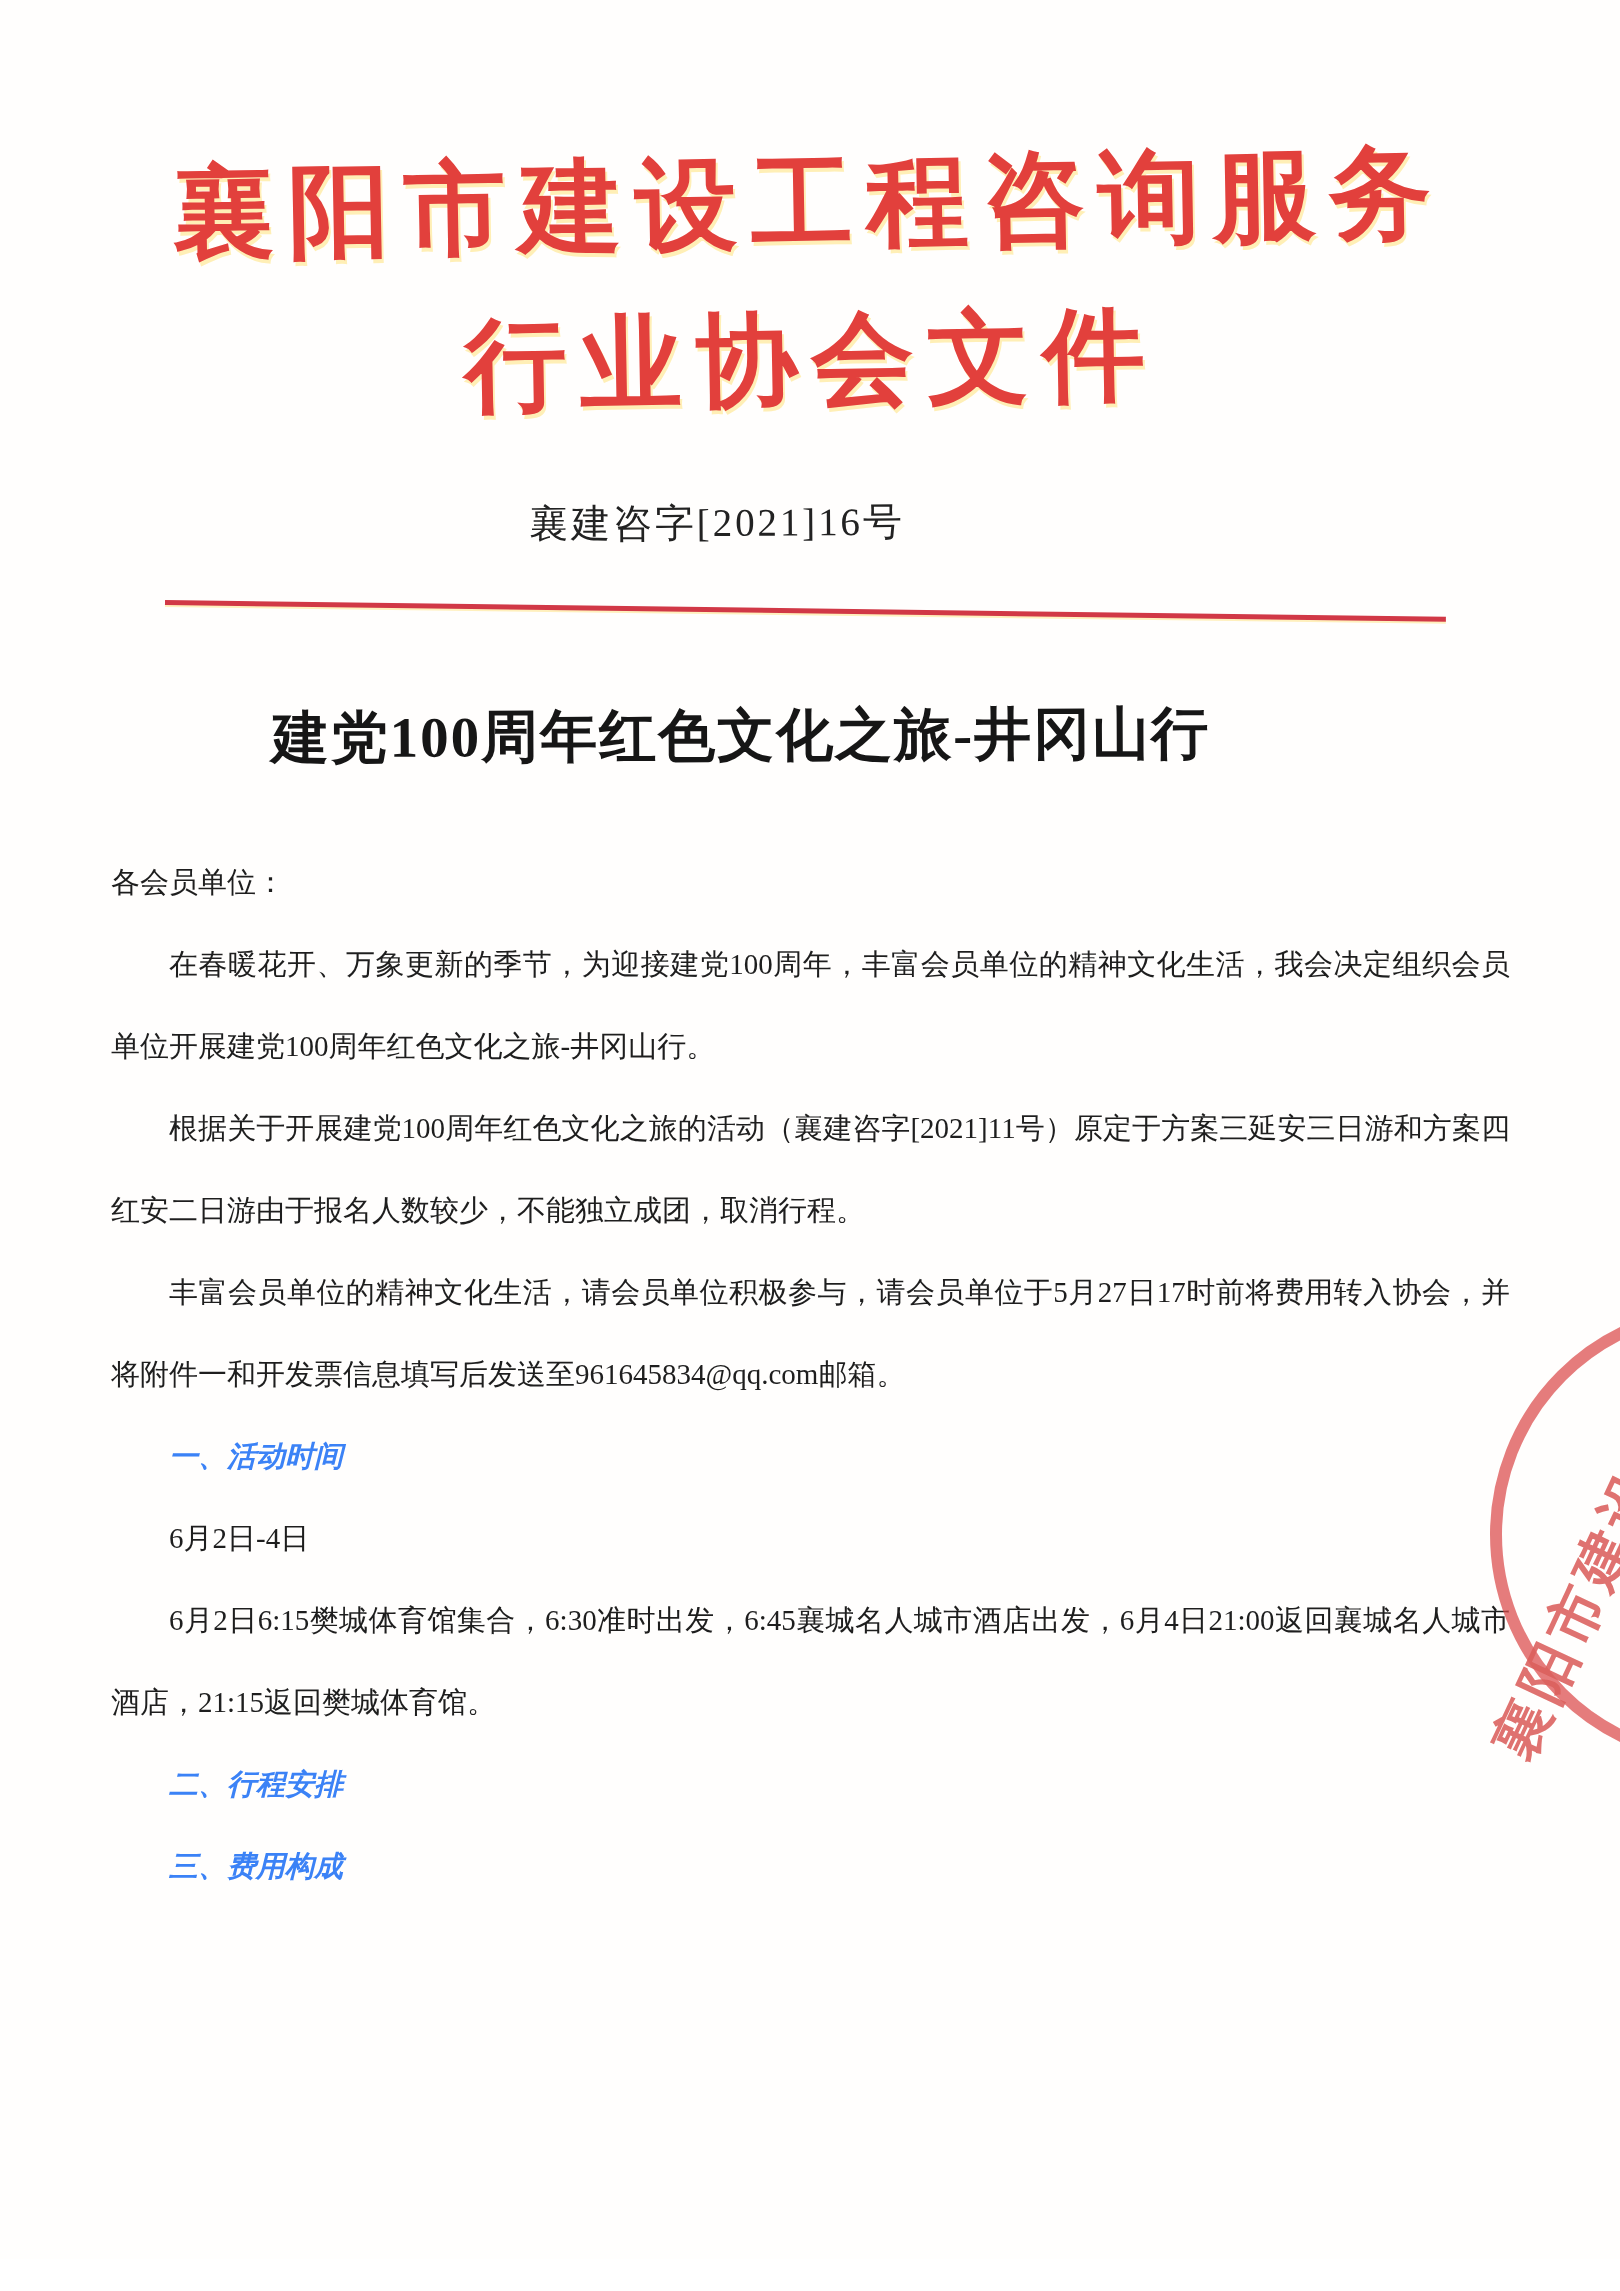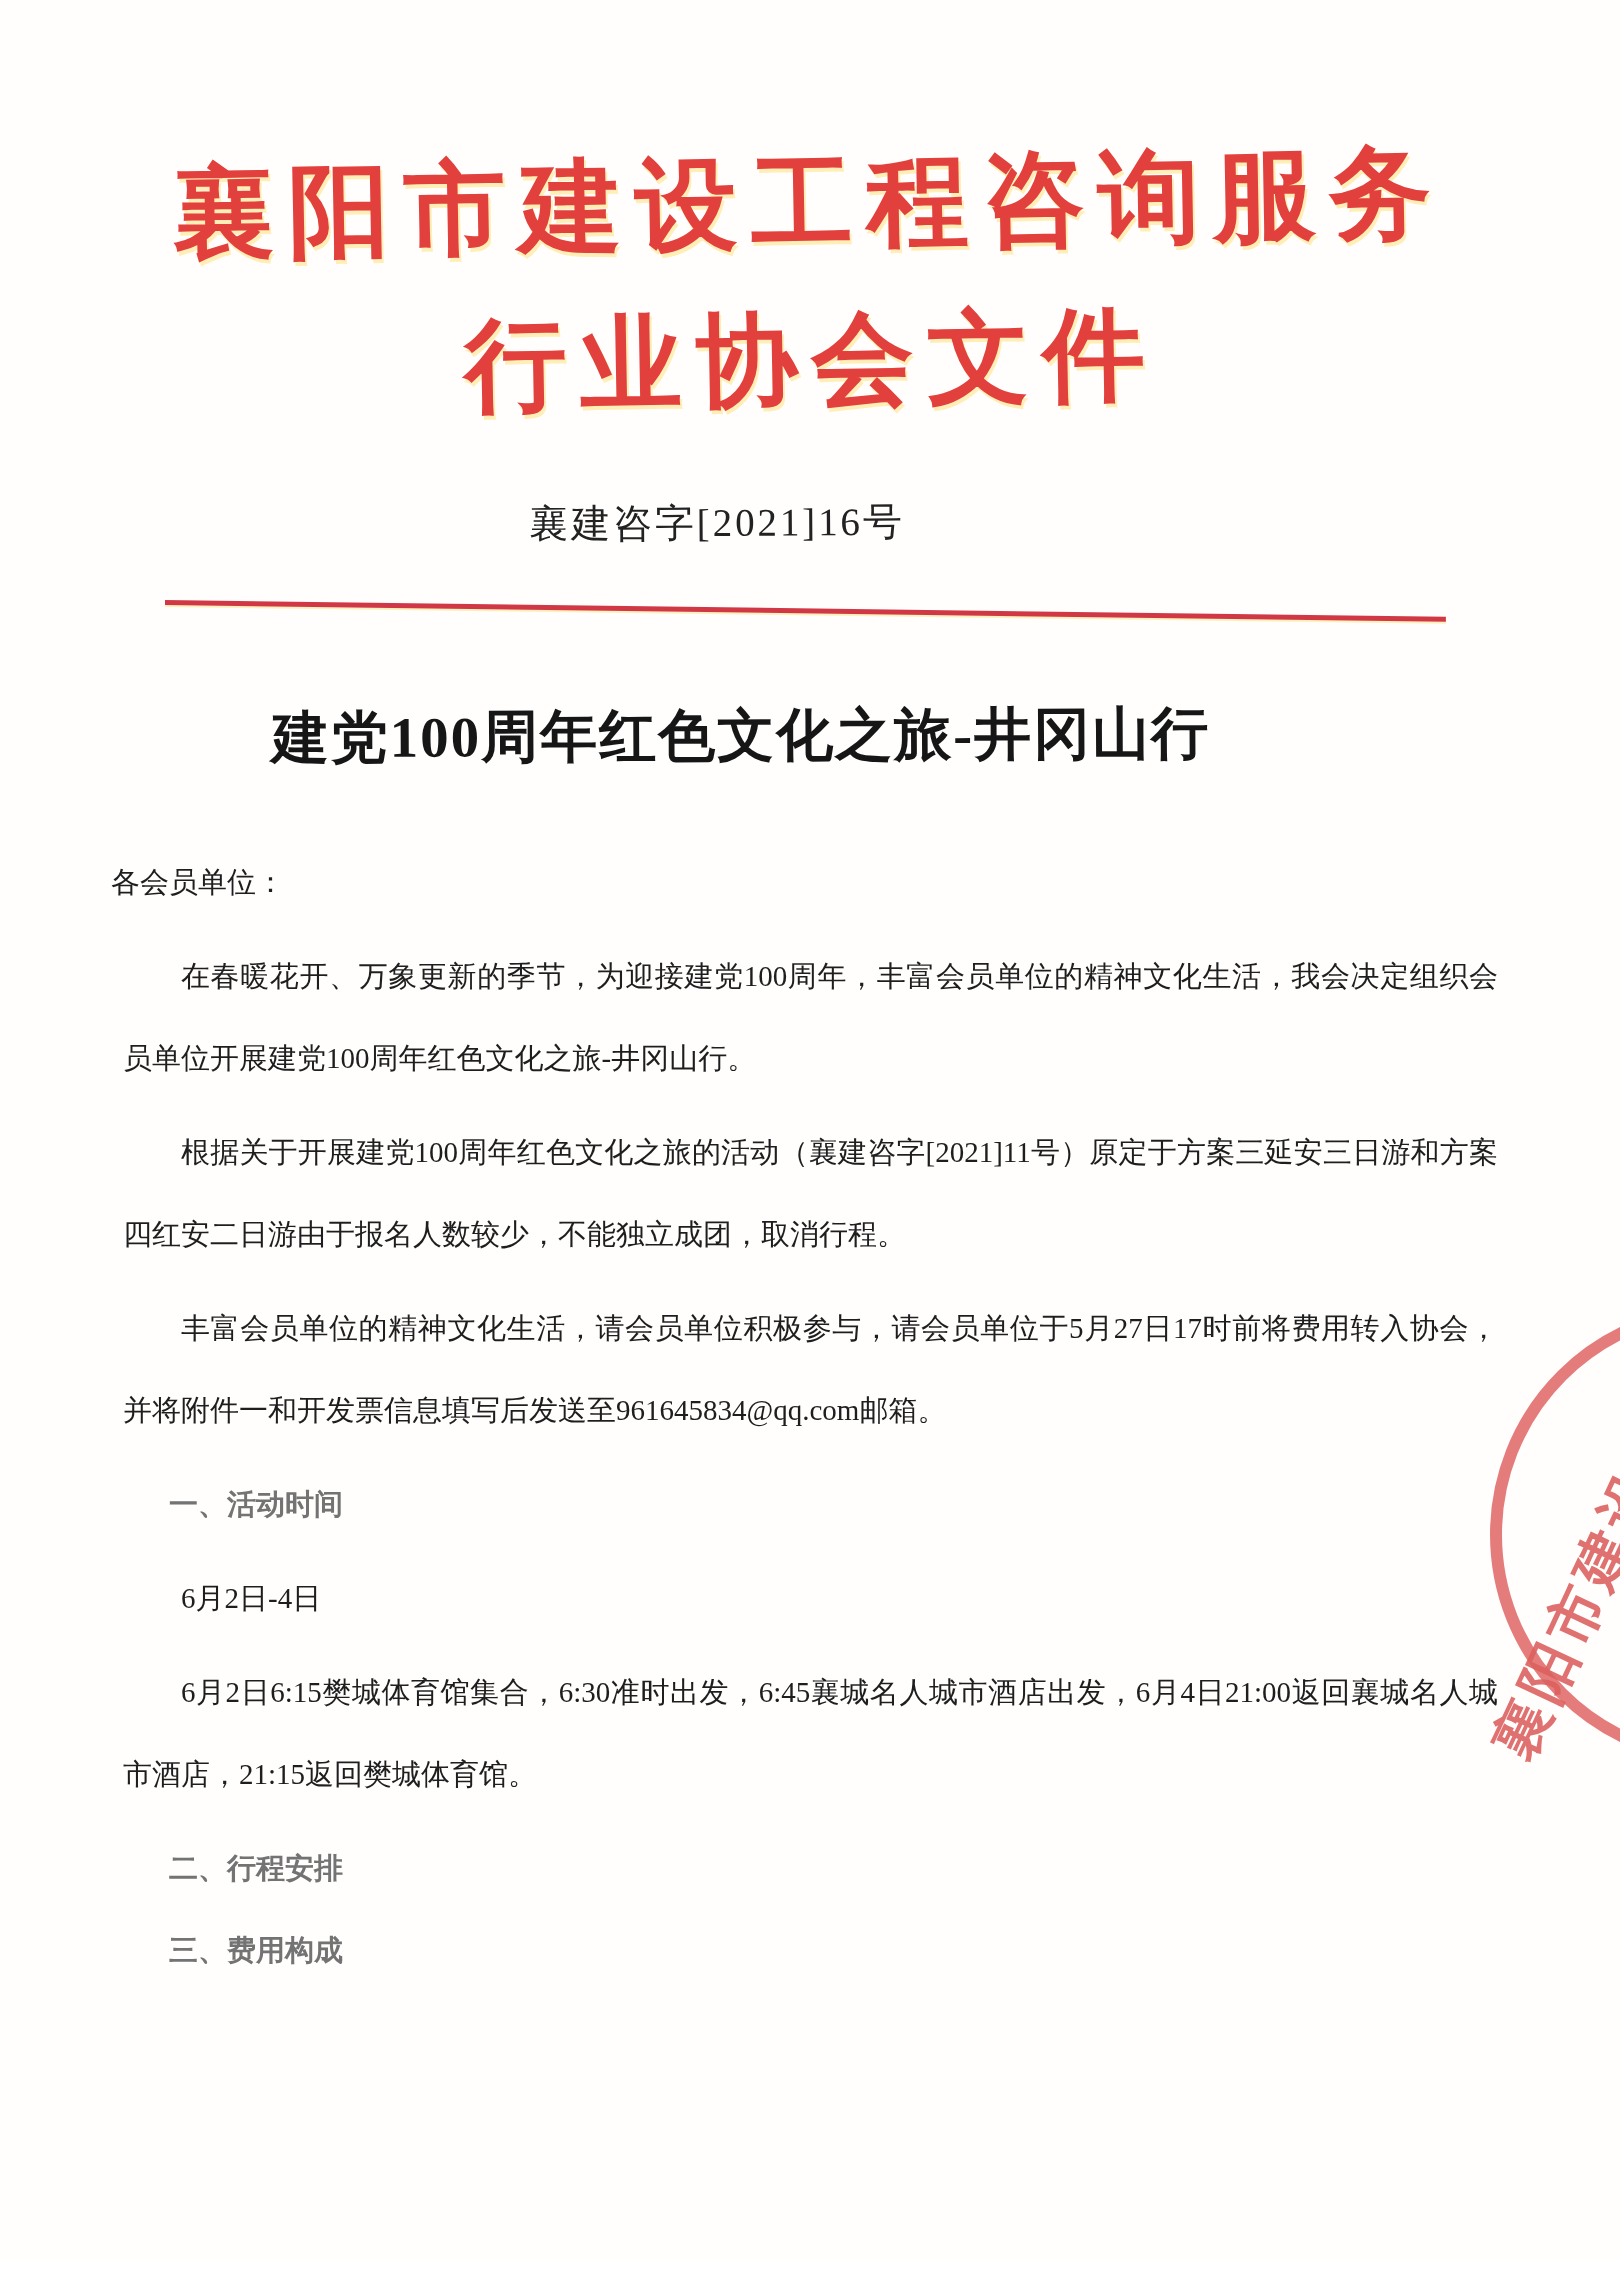--- a/index.html
+++ b/index.html
@@ -46,23 +46,23 @@
     color:#161616;
     transform:translateX(-69px) rotate(-0.3deg);
   }
   
   .body-text{
     position:absolute;top:841px;left:111px;right:110px;
     font-size:29px;
     line-height:82px;
     text-align:justify;
   }
-  .body-text .para{ text-indent:2em; margin:12px; }
+  .body-text .para{ text-indent:2em; margin:0; }
   .body-text .salutation{ text-indent:0; margin:0; }
-  .body-text .heading{ text-indent:2em; margin:0; font-weight:bold; color:#737373; }
+  .body-text .heading{ text-indent:2em; margin:0; font-weight:bold; color:#3b82f6;font-style:italic; }
   
   .stamp{
     position:absolute;left:1490px;top:1304px;
     width:461px;height:461px;
     border-radius:50%;
     border:12.7px solid rgba(219,74,74,0.78);
     box-sizing:border-box;
     opacity:0.92;
   }
   .stamp-text{

